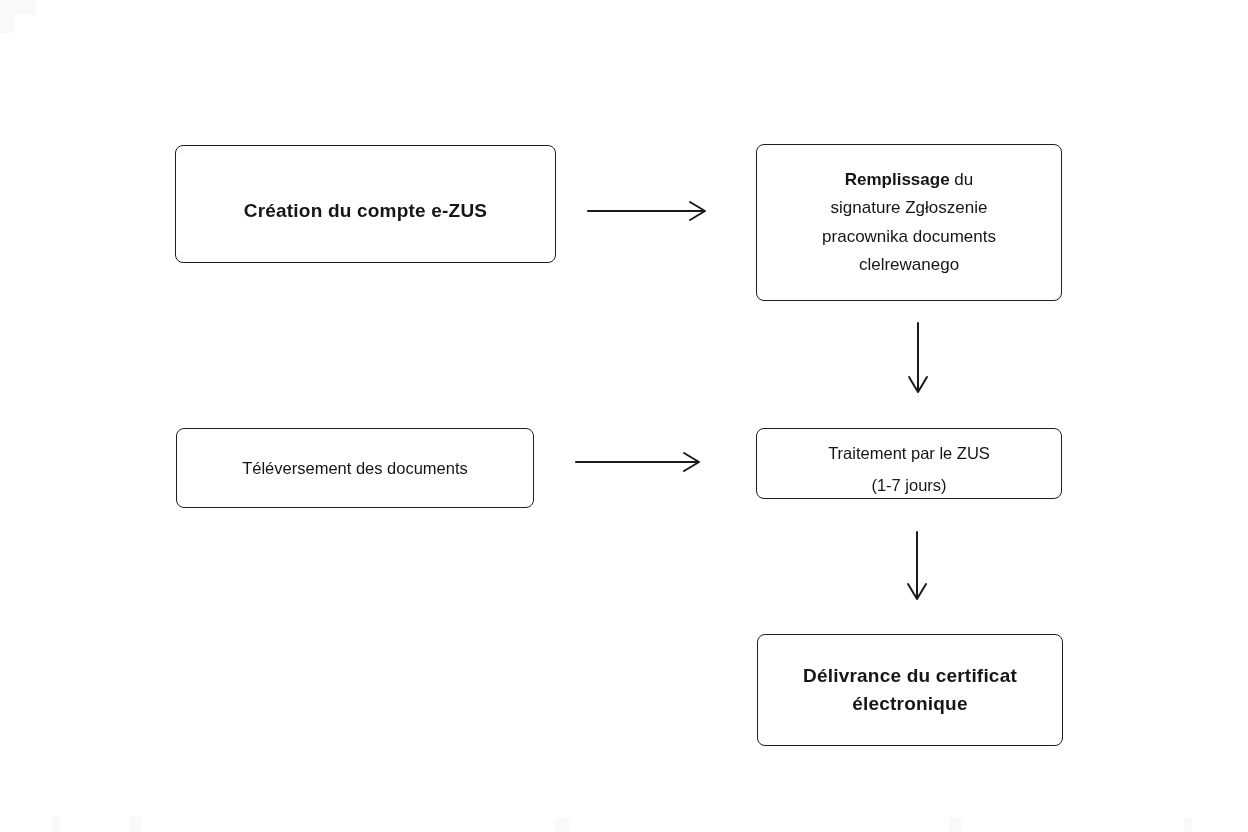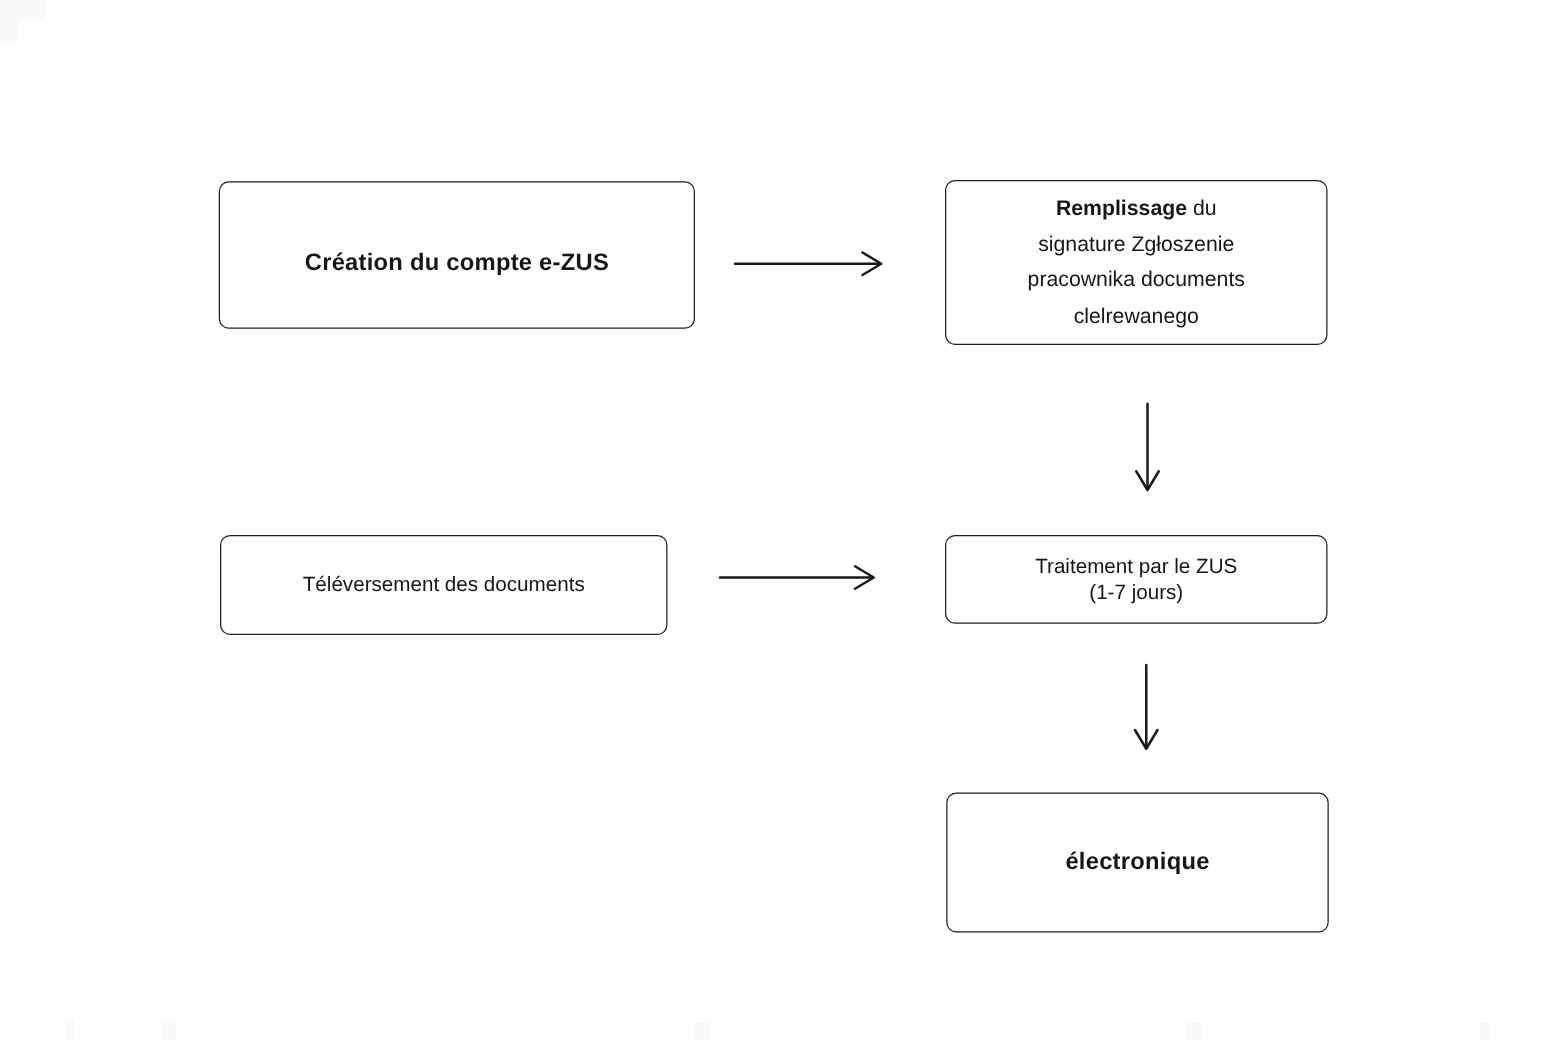--- a/index.html
+++ b/index.html
@@ -24,27 +24,27 @@
     border-radius: 8px;
     display: flex;
     flex-direction: column;
     align-items: center;
     justify-content: center;
     text-align: center;
     color: #161616;
   }
   .n1 { left: 175px; top: 145px; width: 381px; height: 118px; padding-top: 14px; }
   .n1 .nline { font-size: 19px; font-weight: bold; letter-spacing: 0.2px; }
-  .n2 { left: 756px; top: 144px; width: 306px; height: 132px; }
+  .n2 { left: 756px; top: 144px; width: 306px; height: 157px; }
   .n2 .nline { font-size: 17px; line-height: 28.5px; font-weight: 400; }
   .n2 .nline b { font-weight: bold; }
   .n3 { left: 176px; top: 428px; width: 358px; height: 80px; }
   .n3 .nline { font-size: 16.5px; font-weight: 400; }
   .n4 { left: 756px; top: 428px; width: 306px; height: 71px; }
-  .n4 .nline { font-size: 16.5px; line-height: 20.5px; font-weight: 400; }
+  .n4 .nline { font-size: 16.5px; line-height: 20.5px; font-weight: 400; margin-top: 11px; }
   .n5 { left: 757px; top: 634px; width: 306px; height: 112px; }
   .n5 .nline { font-size: 19px; line-height: 28px; font-weight: bold; letter-spacing: 0.2px; }
   .arrow { position: absolute; }
   .arrow svg { display: block; }
   .arrow path, .arrow line {
     stroke: #1a1a1a;
     stroke-width: 2;
     fill: none;
     stroke-linecap: round;
     stroke-linejoin: round;
@@ -73,20 +73,21 @@
   <div class="node n3">
     <div class="nline">Téléversement des documents</div>
   </div>
 
   <div class="node n4">
     <div class="nline">Traitement par le ZUS</div>
     <div class="nline">(1-7 jours)</div>
   </div>
 
   <div class="node n5">
+    <div class="nline">Délivrance du certificat</div>
     <div class="nline">électronique</div>
   </div>
 
   <div class="arrow" style="left:586px; top:199px;">
     <svg width="128" height="24" viewBox="0 0 128 24" aria-hidden="true">
       <line x1="2" y1="12" x2="118" y2="12"></line>
       <path d="M104,3 L119,12 L104,21"></path>
     </svg>
   </div>
 

